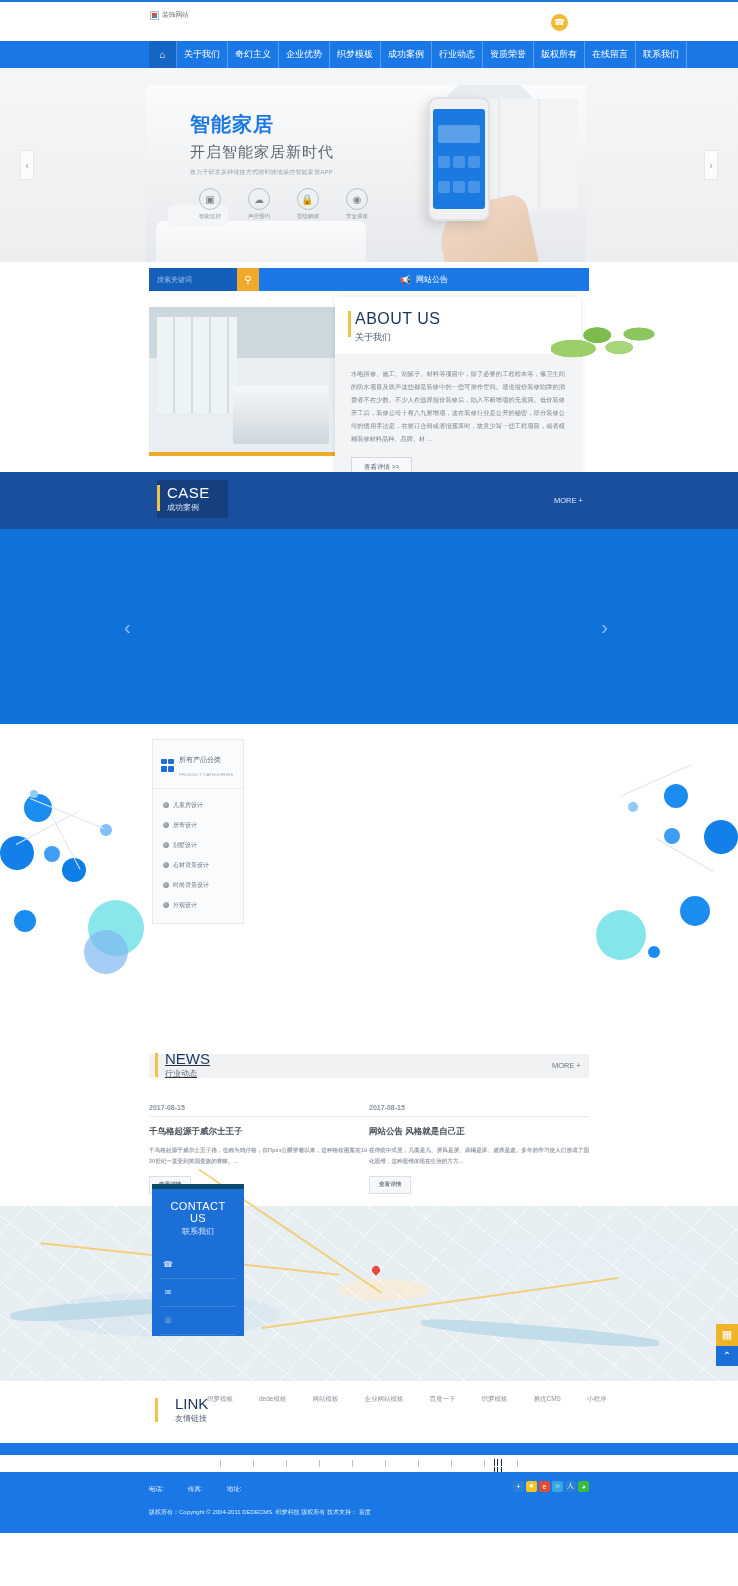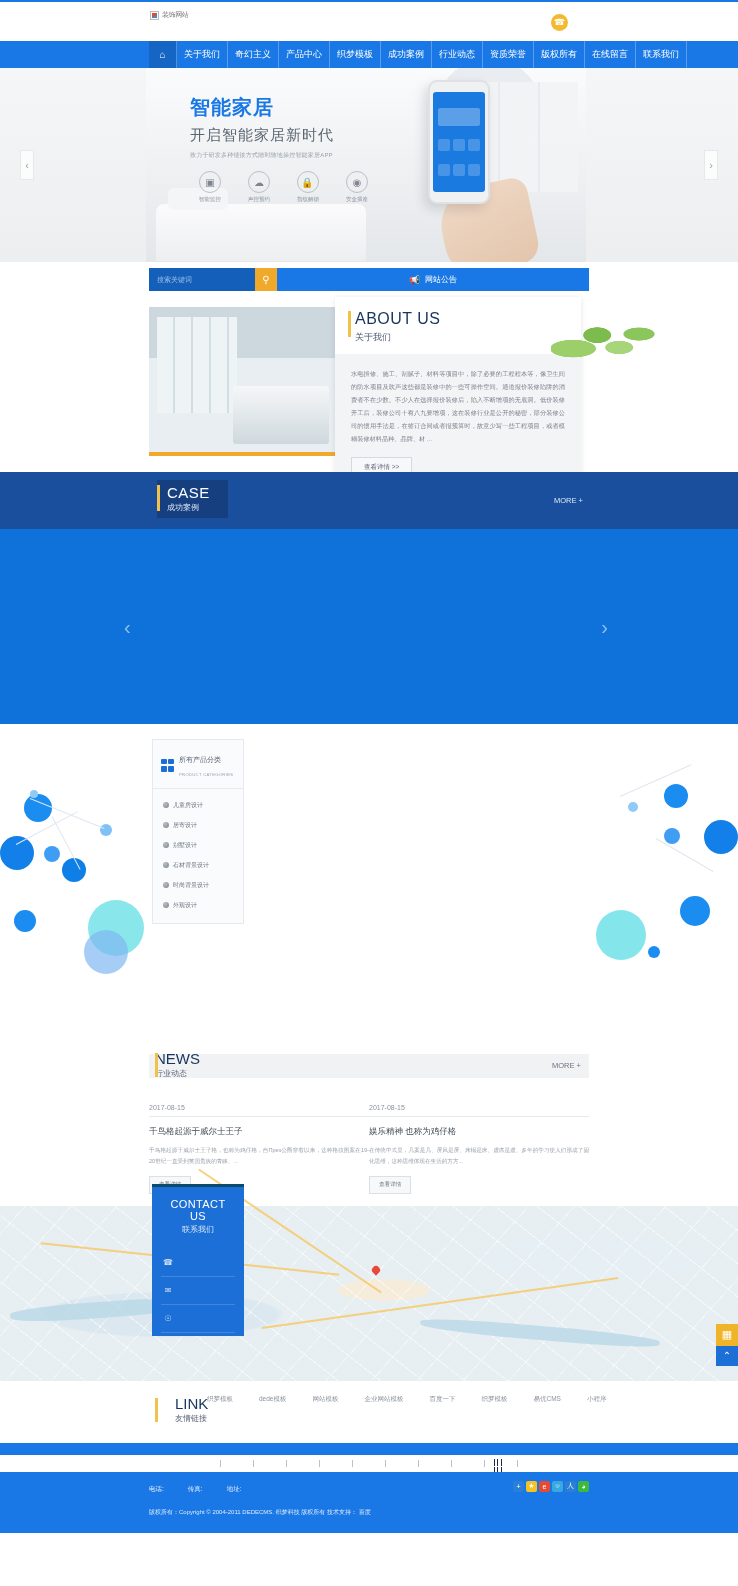--- a/index.html
+++ b/index.html
@@ -44,21 +44,21 @@
   }
   .nav-item.home { background: #1565c4; width: 28px; padding: 0; font-size: 10px; }
   .nav-item:last-child { border-right: 1px solid rgba(255,255,255,0.28); }
 
   
   .banner {
     height: 194px; position: relative; overflow: hidden;
     background: linear-gradient(180deg,#f5f6f7 0%, #eceef0 100%);
   }
   .banner-photo {
-    position: absolute; left: 146px; top: 0; width: 440px; height: 194px;
+    position: absolute; left: 146px; top: 17px; width: 440px; height: 194px;
     background:
       radial-gradient(circle at 78% 22%, #e9edf1 0 14%, transparent 14%),
       linear-gradient(180deg,#fafbfc 0%, #eef0f2 55%, #e4e7ea 100%);
   }
   
   .room-shelf {
     position: absolute; right: 8px; top: 14px; width: 118px; height: 110px;
     background:
       linear-gradient(90deg, transparent 0 2px, #e6e9ec 2px 3px, transparent 3px),
       repeating-linear-gradient(90deg,#f3f4f6 0 38px,#e8eaed 38px 40px),
@@ -109,21 +109,21 @@
     display: flex; align-items: center; justify-content: center;
     color: #9aa3ad; font-size: 11px; cursor: pointer; border: 1px solid #e6e8ea;
   }
   .banner-arrow.left { left: 20px; }
   .banner-arrow.right { right: 20px; }
 
   
   .searchband { display: flex; justify-content: center; background: #fff; padding: 6px 0 6px; }
   .searchband-inner { width: 440px; height: 23px; display: flex; background: #1978e5; }
   .search-input {
-    width: 106px; background: #145fba; border: none; color: #c5d9f2;
+    width: 88px; background: #145fba; border: none; color: #c5d9f2;
     font-size: 7px; padding: 0 8px; font-family: inherit; outline: none;
   }
   .search-input::placeholder { color: #9dbde8; }
   .search-btn {
     width: 22px; background: #f0a92a; border: none; cursor: pointer;
     display: flex; align-items: center; justify-content: center; color: #fff; font-size: 10px;
   }
   .notice { flex: 1; display: flex; align-items: center; justify-content: center; gap: 5px; color: #fff; font-size: 8px; }
   .notice-icon { font-size: 9px; }
 
@@ -208,26 +208,26 @@
     width: 6px; height: 6px; border-radius: 50%;
     background: radial-gradient(circle at 35% 30%, #b9bfc7, #78818d);
     flex: 0 0 auto;
   }
   .net-line { position: absolute; background: #dfe7ef; height: 1px; transform-origin: left center; }
 
   
   .news { background: #fff; padding-bottom: 12px; }
   .news-inner { width: 440px; margin: 0 auto; }
   .news-head { background: #f1f2f4; height: 24px; position: relative; }
-  .news-title-box { position: absolute; left: 6px; top: -4px; padding-left: 0; }
+  .news-title-box { position: absolute; left: 6px; top: -4px; padding-left: 10px; text-decoration: underline; }
   .news-title-box:before { content:""; position: absolute; left: 0; top: 3px; width: 3px; height: 24px; background: #f0c24a; }
   .news-en { font-size: 15px; color: #17355e; }
   .news-cn { font-size: 8px; color: #5b6678; margin-top: 1px; }
   .news-more { position: absolute; right: 8px; top: 7px; font-size: 7.5px; color: #6b7280; cursor: pointer; }
-  .news-grid { display: flex; margin-top: 26px; }
+  .news-grid { display: flex; margin-top: 26px; font-weight: bold; }
   .news-col { flex: 1; }
   .news-date { font-size: 7px; color: #8a929c; padding-bottom: 5px; border-bottom: 1px solid #e6e8eb; }
   .news-h { font-size: 8.5px; color: #444c57; margin: 9px 0 7px; }
   .news-p { font-size: 5.6px; line-height: 1.95; color: #9aa1aa; text-align: justify; }
   .news-btn {
     margin-top: 9px; display: inline-block; border: 1px solid #dcdfe3; background: #f7f8f9;
     color: #7b838d; font-size: 5.6px; padding: 4px 9px; cursor: pointer;
   }
 
   
@@ -244,21 +244,21 @@
       #dfe9ee;
   }
   .map-road { position: absolute; height: 2px; background: #f4c96a; opacity: .85; }
   .map-river { position: absolute; background: #b9d7e6; opacity: .8; border-radius: 40%; }
   .map-pin {
     position: absolute; left: 372px; top: 60px; width: 8px; height: 8px;
     background: #e8493b; border-radius: 50% 50% 50% 0; transform: rotate(-45deg);
   }
   .contact-panel {
     position: absolute; left: 152px; top: -22px; width: 92px; height: 152px;
-    background: #1b6fd6; border-top: 3px solid #0c4a6e; color: #fff; padding: 11px 9px;
+    background: #1b6fd6; border-top: 5px solid #0c4a6e; color: #fff; padding: 11px 9px;
   }
   .contact-en { font-size: 11px; letter-spacing: .4px; text-align: center; }
   .contact-cn { font-size: 8px; text-align: center; margin-top: 2px; color: #dce8f8; }
   .contact-rows { margin-top: 14px; }
   .contact-row {
     display: flex; align-items: center; gap: 6px; font-size: 6px; color: #cfe0f7;
     padding: 9px 2px; border-bottom: 1px solid rgba(255,255,255,.16);
   }
   .contact-ic { font-size: 8px; color: #cfe0f7; width: 10px; text-align: center; }
   .side-widget { position: absolute; right: 0; top: 118px; width: 22px; }
@@ -305,21 +305,21 @@
       <span class="logo-alt">装饰网站</span>
     </div>
     <div class="phone-badge">☎</div>
   </div>
 
   <div class="nav">
     <div class="nav-inner">
       <div class="nav-item home">⌂</div>
       <div class="nav-item">关于我们</div>
       <div class="nav-item">奇幻主义</div>
-      <div class="nav-item">产品中心</div>
+      <div class="nav-item">企业优势</div>
       <div class="nav-item">织梦模板</div>
       <div class="nav-item">成功案例</div>
       <div class="nav-item">行业动态</div>
       <div class="nav-item">资质荣誉</div>
       <div class="nav-item">版权所有</div>
       <div class="nav-item">在线留言</div>
       <div class="nav-item">联系我们</div>
     </div>
   </div>
 
@@ -488,21 +488,21 @@
       </div>
       <div class="news-grid">
         <div class="news-col">
           <div class="news-date">2017-08-15</div>
           <div class="news-h">千鸟格起源于威尔士王子</div>
           <div class="news-p">千鸟格起源于威尔士王子格，也称为鸡仔格，自През公爵穿着以来，这种格纹图案在19-20世纪一直受到英国贵族的青睐。...</div>
           <div class="news-btn">查看详情</div>
         </div>
         <div class="news-col">
           <div class="news-date">2017-08-15</div>
-          <div class="news-h">娱乐精神 也称为鸡仔格</div>
+          <div class="news-h">网站公告 风格就是自己正</div>
           <div class="news-p">在传统中式里，几案是几、屏风是屏、床榻是床、虚席是虚。多年的学习使人们形成了固化思维，这种思维体现在生活的方方...</div>
           <div class="news-btn">查看详情</div>
         </div>
       </div>
     </div>
   </div>
 
   <div class="contact">
     <div class="map">
       <div class="map-road" style="left:40px;top:52px;width:300px;transform:rotate(6deg);"></div>

